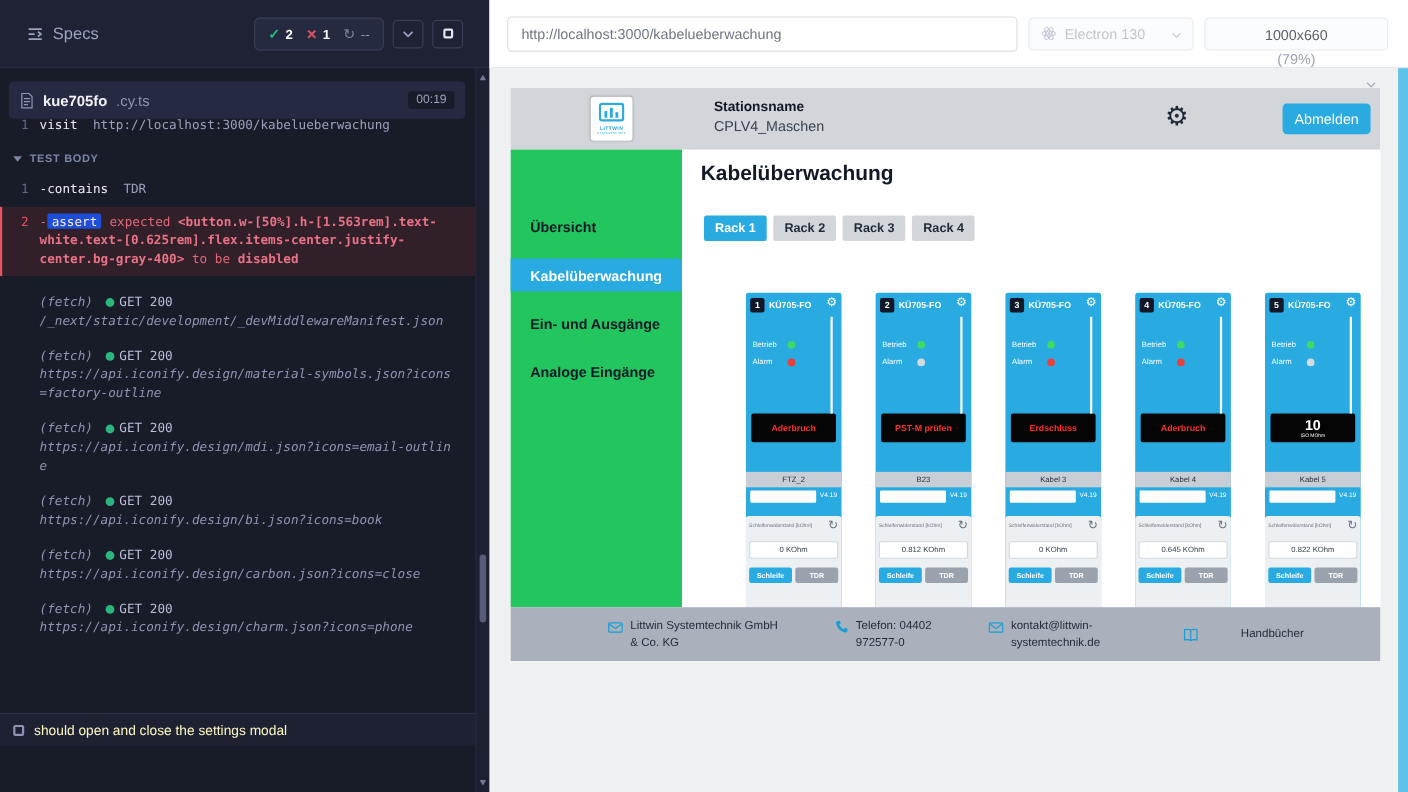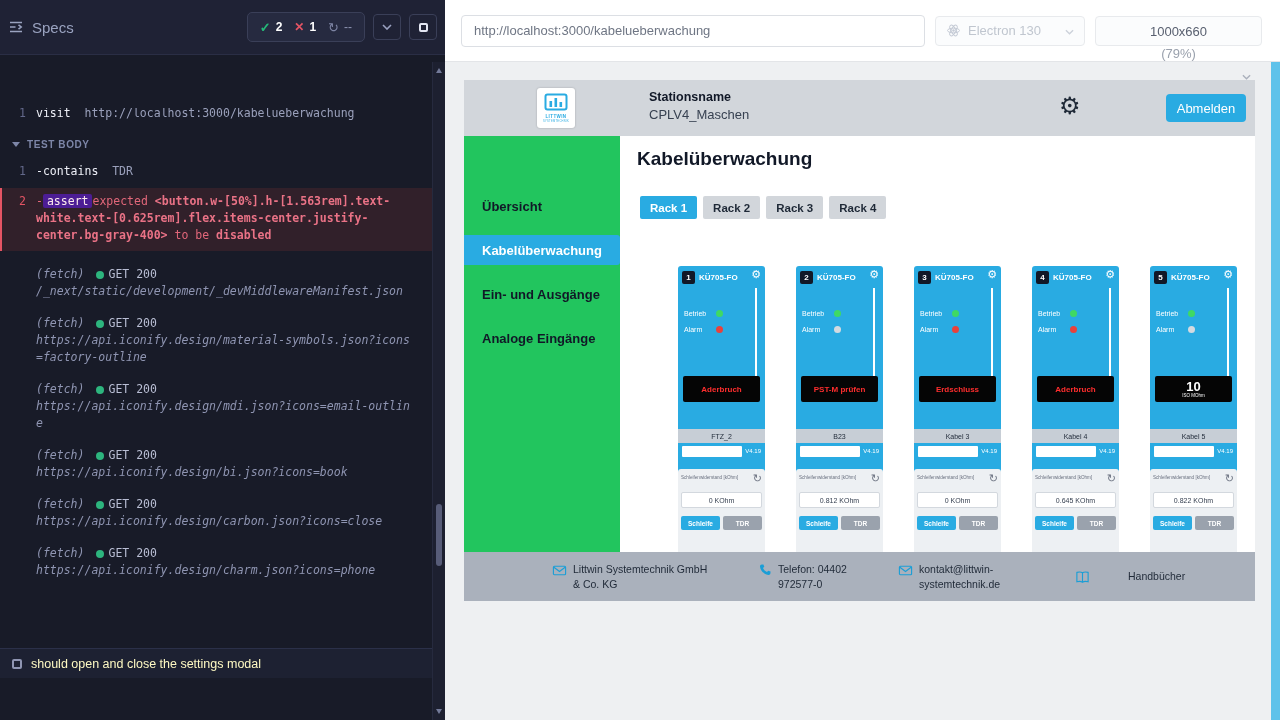--- a/index.html
+++ b/index.html
@@ -1,22 +1,22 @@
 <!DOCTYPE html>
 <html><head>
 <meta charset="utf-8">
 <style>
   * { margin:0; padding:0; box-sizing:border-box; }
   html,body { width:1280px; height:720px; overflow:hidden; background:#eef0f2;
               font-family:"Liberation Sans", sans-serif; }
 
   
   .cypress { position:absolute; left:0; top:0; width:445px; height:720px; background:#181b28; }
-  .cy-top { position:absolute; left:0; top:0; right:0; height:55px; background:#1f2235;
-            border-bottom:1px solid #2a2e45; display:flex; align-items:center; padding:0 8px; }
+  .cy-top { position:absolute; left:0; top:0; right:0; height:62px; background:#1f2235;
+            border-bottom:1px solid #2a2e45; display:flex; align-items:center; padding:0 24px; }
   .specs-toggle { display:flex; align-items:center; gap:8px; color:#9aa3c0; font-size:15px; cursor:pointer; }
   .cy-top-right { margin-left:auto; display:flex; align-items:center; gap:8px; }
   .stats-group { display:flex; align-items:center; gap:12px; border:1px solid #3a3f58; background:#262a40;
                  border-radius:5px; padding:5px 12px; height:30px; }
   .stat { display:flex; align-items:center; gap:5px; font-size:12px; font-weight:bold; color:#fff; }
   .stat .ic-pass { color:#25b878; font-size:13px; }
   .stat .ic-fail { color:#e45464; font-size:12px; }
   .stat .ic-pend { color:#7d84a3; font-size:13px; font-weight:normal; }
   .stat .pend-count { color:#8f95b2; font-weight:normal; }
   .sq-btn { width:28px; height:26px; border:1px solid #3a3f58; border-radius:4px; background:#1f2235;
@@ -39,21 +39,21 @@
   .cmd-arg  { color:#9aa0bb; }
   .section-hdr { display:flex; align-items:center; gap:7px; padding:12px 0 8px 12px; }
   .tri-down { width:0; height:0; border-left:4px solid transparent; border-right:4px solid transparent;
               border-top:5px solid #7d86a8; }
   .section-label { font-size:10px; font-weight:bold; letter-spacing:.6px; color:#7d86a8;
                    font-family:"Liberation Sans", sans-serif; }
   .assert-block { margin-top:6px; background:#31202a; border-left:2px solid #e45464; padding:5px 14px 7px 0;
                   display:flex; }
   .assert-block .cmd-num { color:#e45464; width:34px; }
   .assert-msg { color:#e2677a; }
-  .assert-badge { background:#4c1d95; color:#fbe9ec; border-radius:2px; padding:0 4px; margin-right:0; }
+  .assert-badge { background:#1d4ed8; color:#fbe9ec; border-radius:2px; padding:0 4px; margin-right:7px; }
   .assert-sel, .assert-final { font-weight:bold; color:#ea7286; }
   .fetch { display:flex; padding:0 16px 0 0; margin-top:15px; }
   .fetch-body { flex:1; min-width:0; }
   .fetch-line1 { display:flex; align-items:center; gap:4px; }
   .fetch-label { font-style:italic; color:#8f95b2; margin-right:8px; }
   .fetch-dot { width:8px; height:8px; border-radius:50%; background:#2db57e; flex-shrink:0; }
   .fetch-status { color:#b9bed4; }
   .fetch-url { font-style:italic; color:#8f95b2; overflow-wrap:break-word; word-break:break-all; }
 
   .next-test { position:absolute; left:0; right:13px; top:648px; height:30px; background:#1d2132;
@@ -195,20 +195,29 @@
         <svg width="10" height="6" viewBox="0 0 10 6" fill="none" stroke="#9aa1c0" stroke-width="1.6">
             <path d="M1 1 L5 5 L9 1"></path>
           </svg>
       </div>
       <div class="sq-btn">
         <span class="stop-glyph"></span>
       </div>
     </div>
   </header>
 
+  <div class="spec-row">
+    <svg width="13" height="15" viewBox="0 0 14 16" fill="none" stroke="#8f95b2" stroke-width="1.2">
+      <path d="M2 1 H9 L12 4 V15 H2 Z"></path>
+        <path d="M4 6 H10 M4 9 H10 M4 12 H8"></path>
+    </svg>
+    <span class="spec-name">kue705fo</span>
+      <span class="spec-ext">.cy.ts</span>
+    <span class="spec-time">00:19</span>
+  </div>
 
   <div class="cmd-log">
     <div class="log-inner">
 
       <div class="cmd">
         <span class="cmd-num">1</span>
         <span class="cmd-body"><span class="cmd-name">visit</span>&nbsp;&nbsp;<span class="cmd-arg">http://localhost:3000/kabelueberwachung</span></span>
       </div>
 
       <div class="section-hdr">

